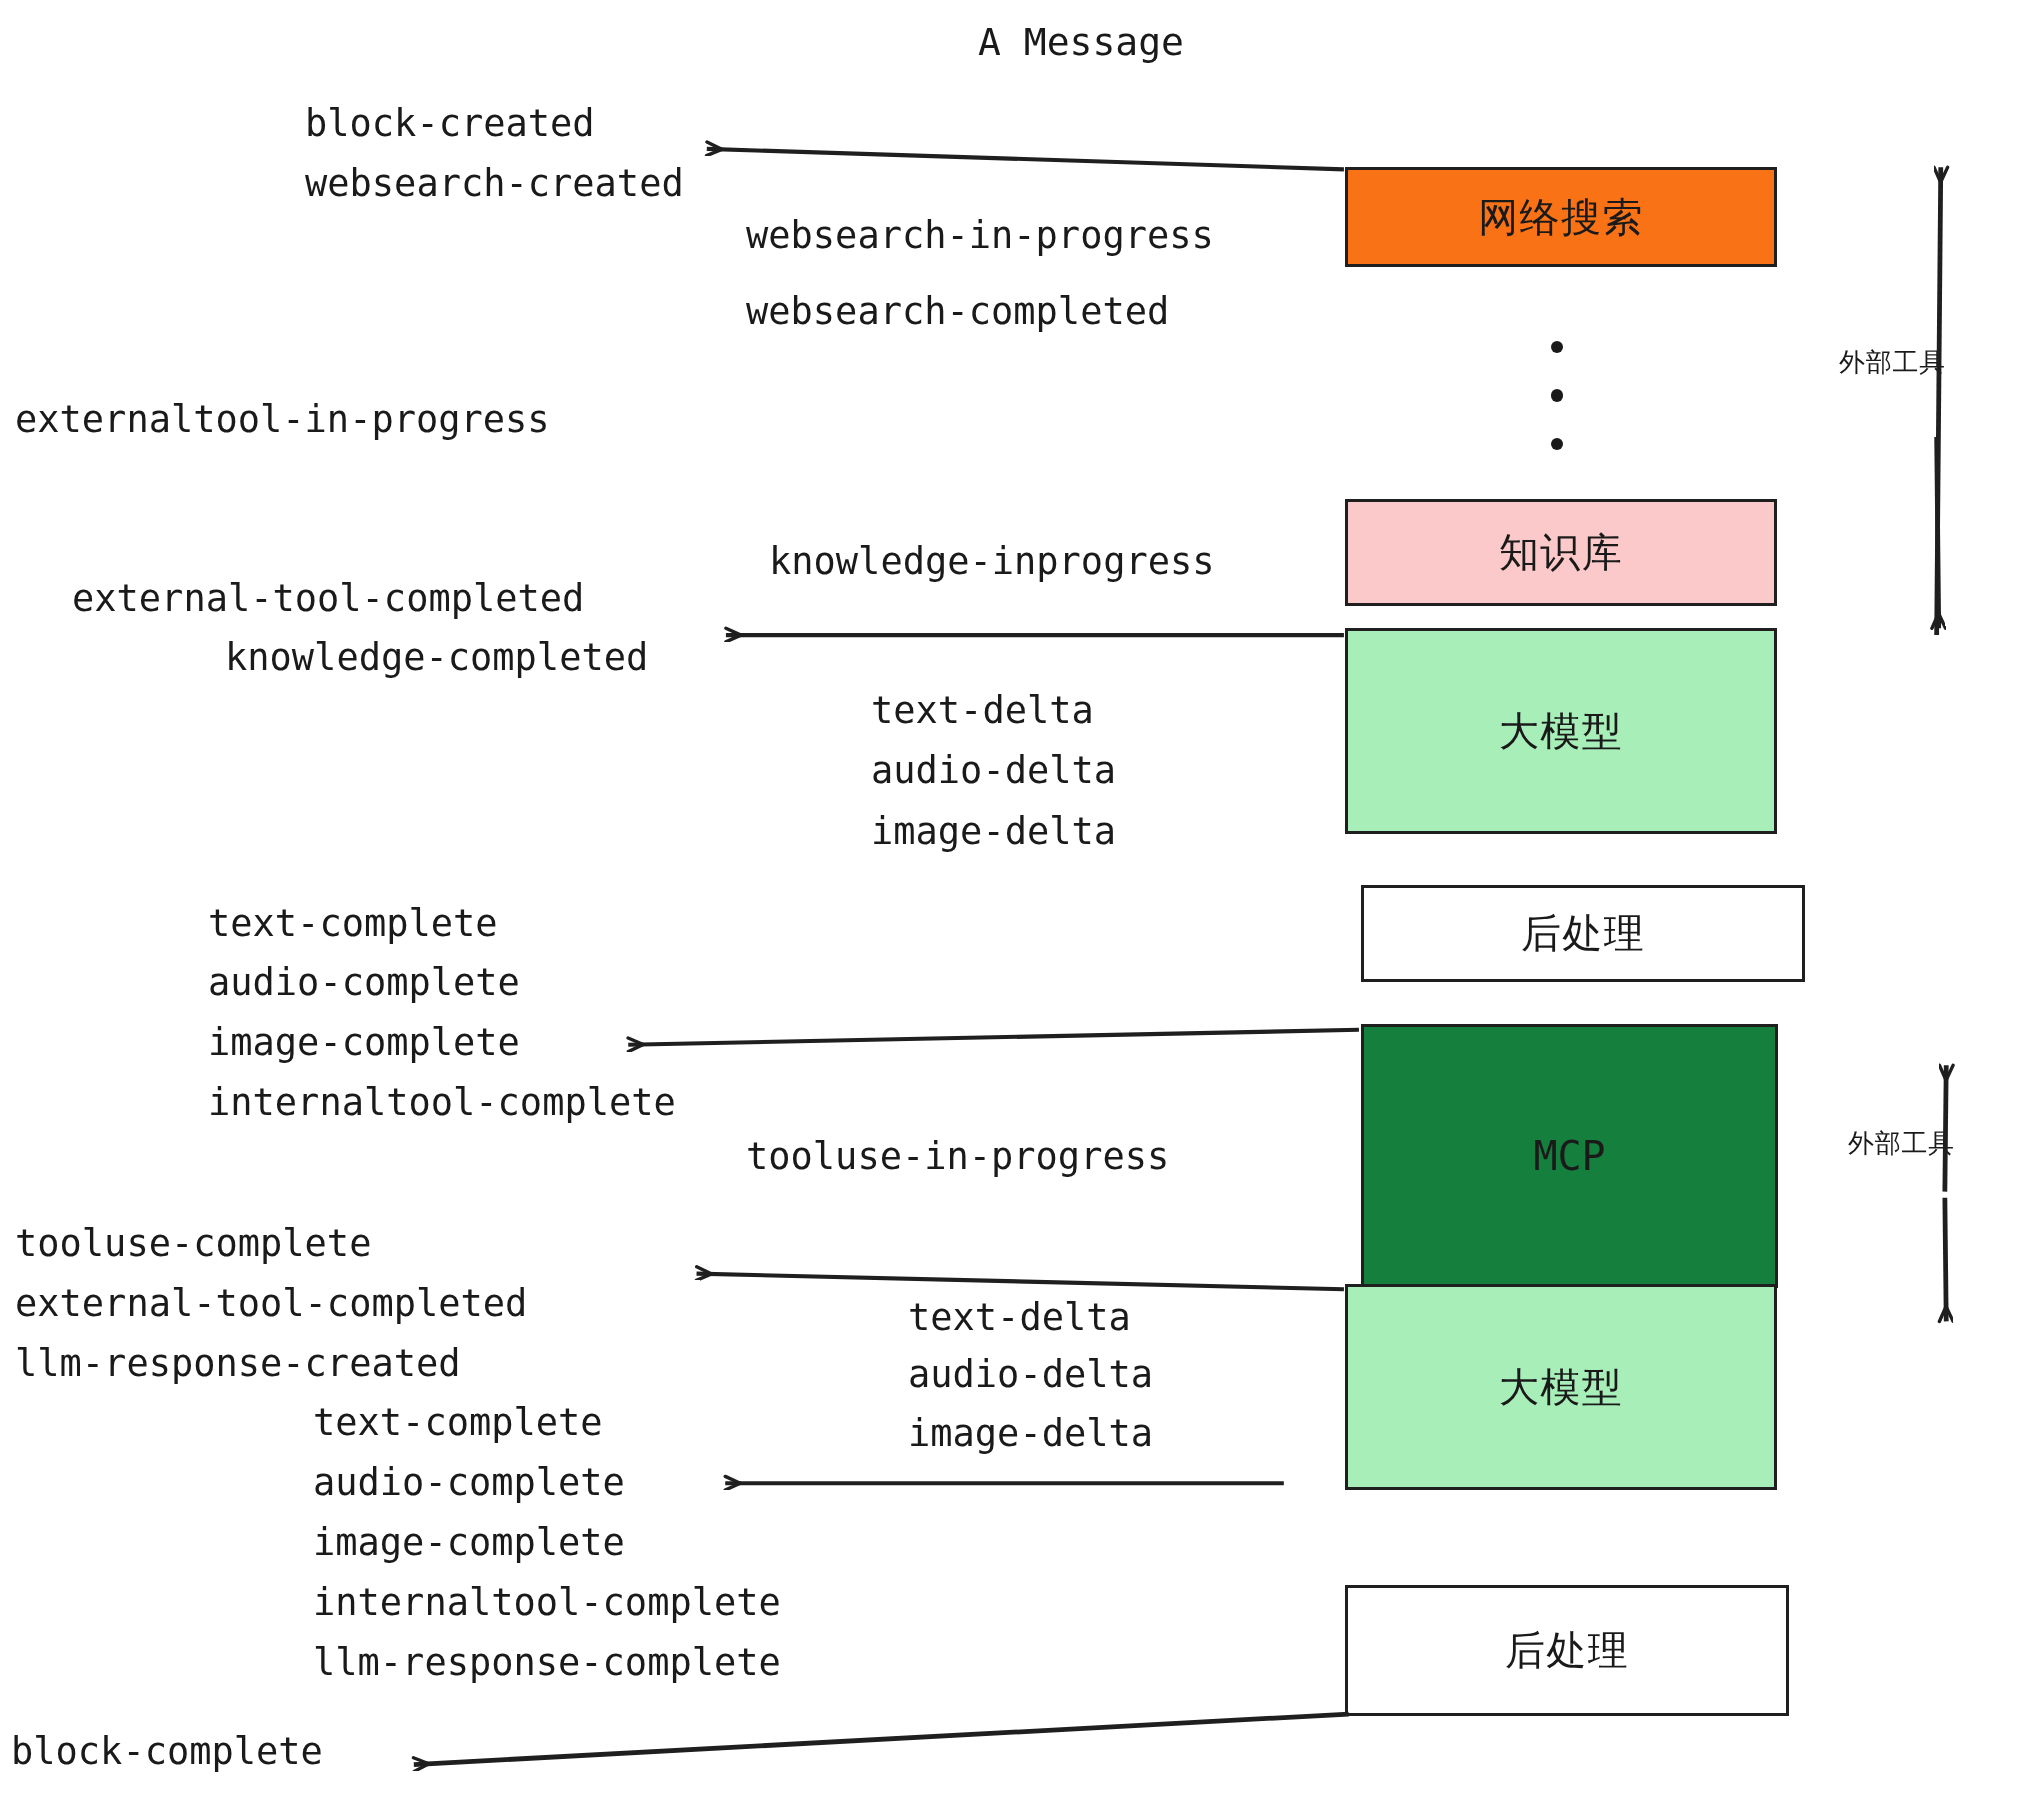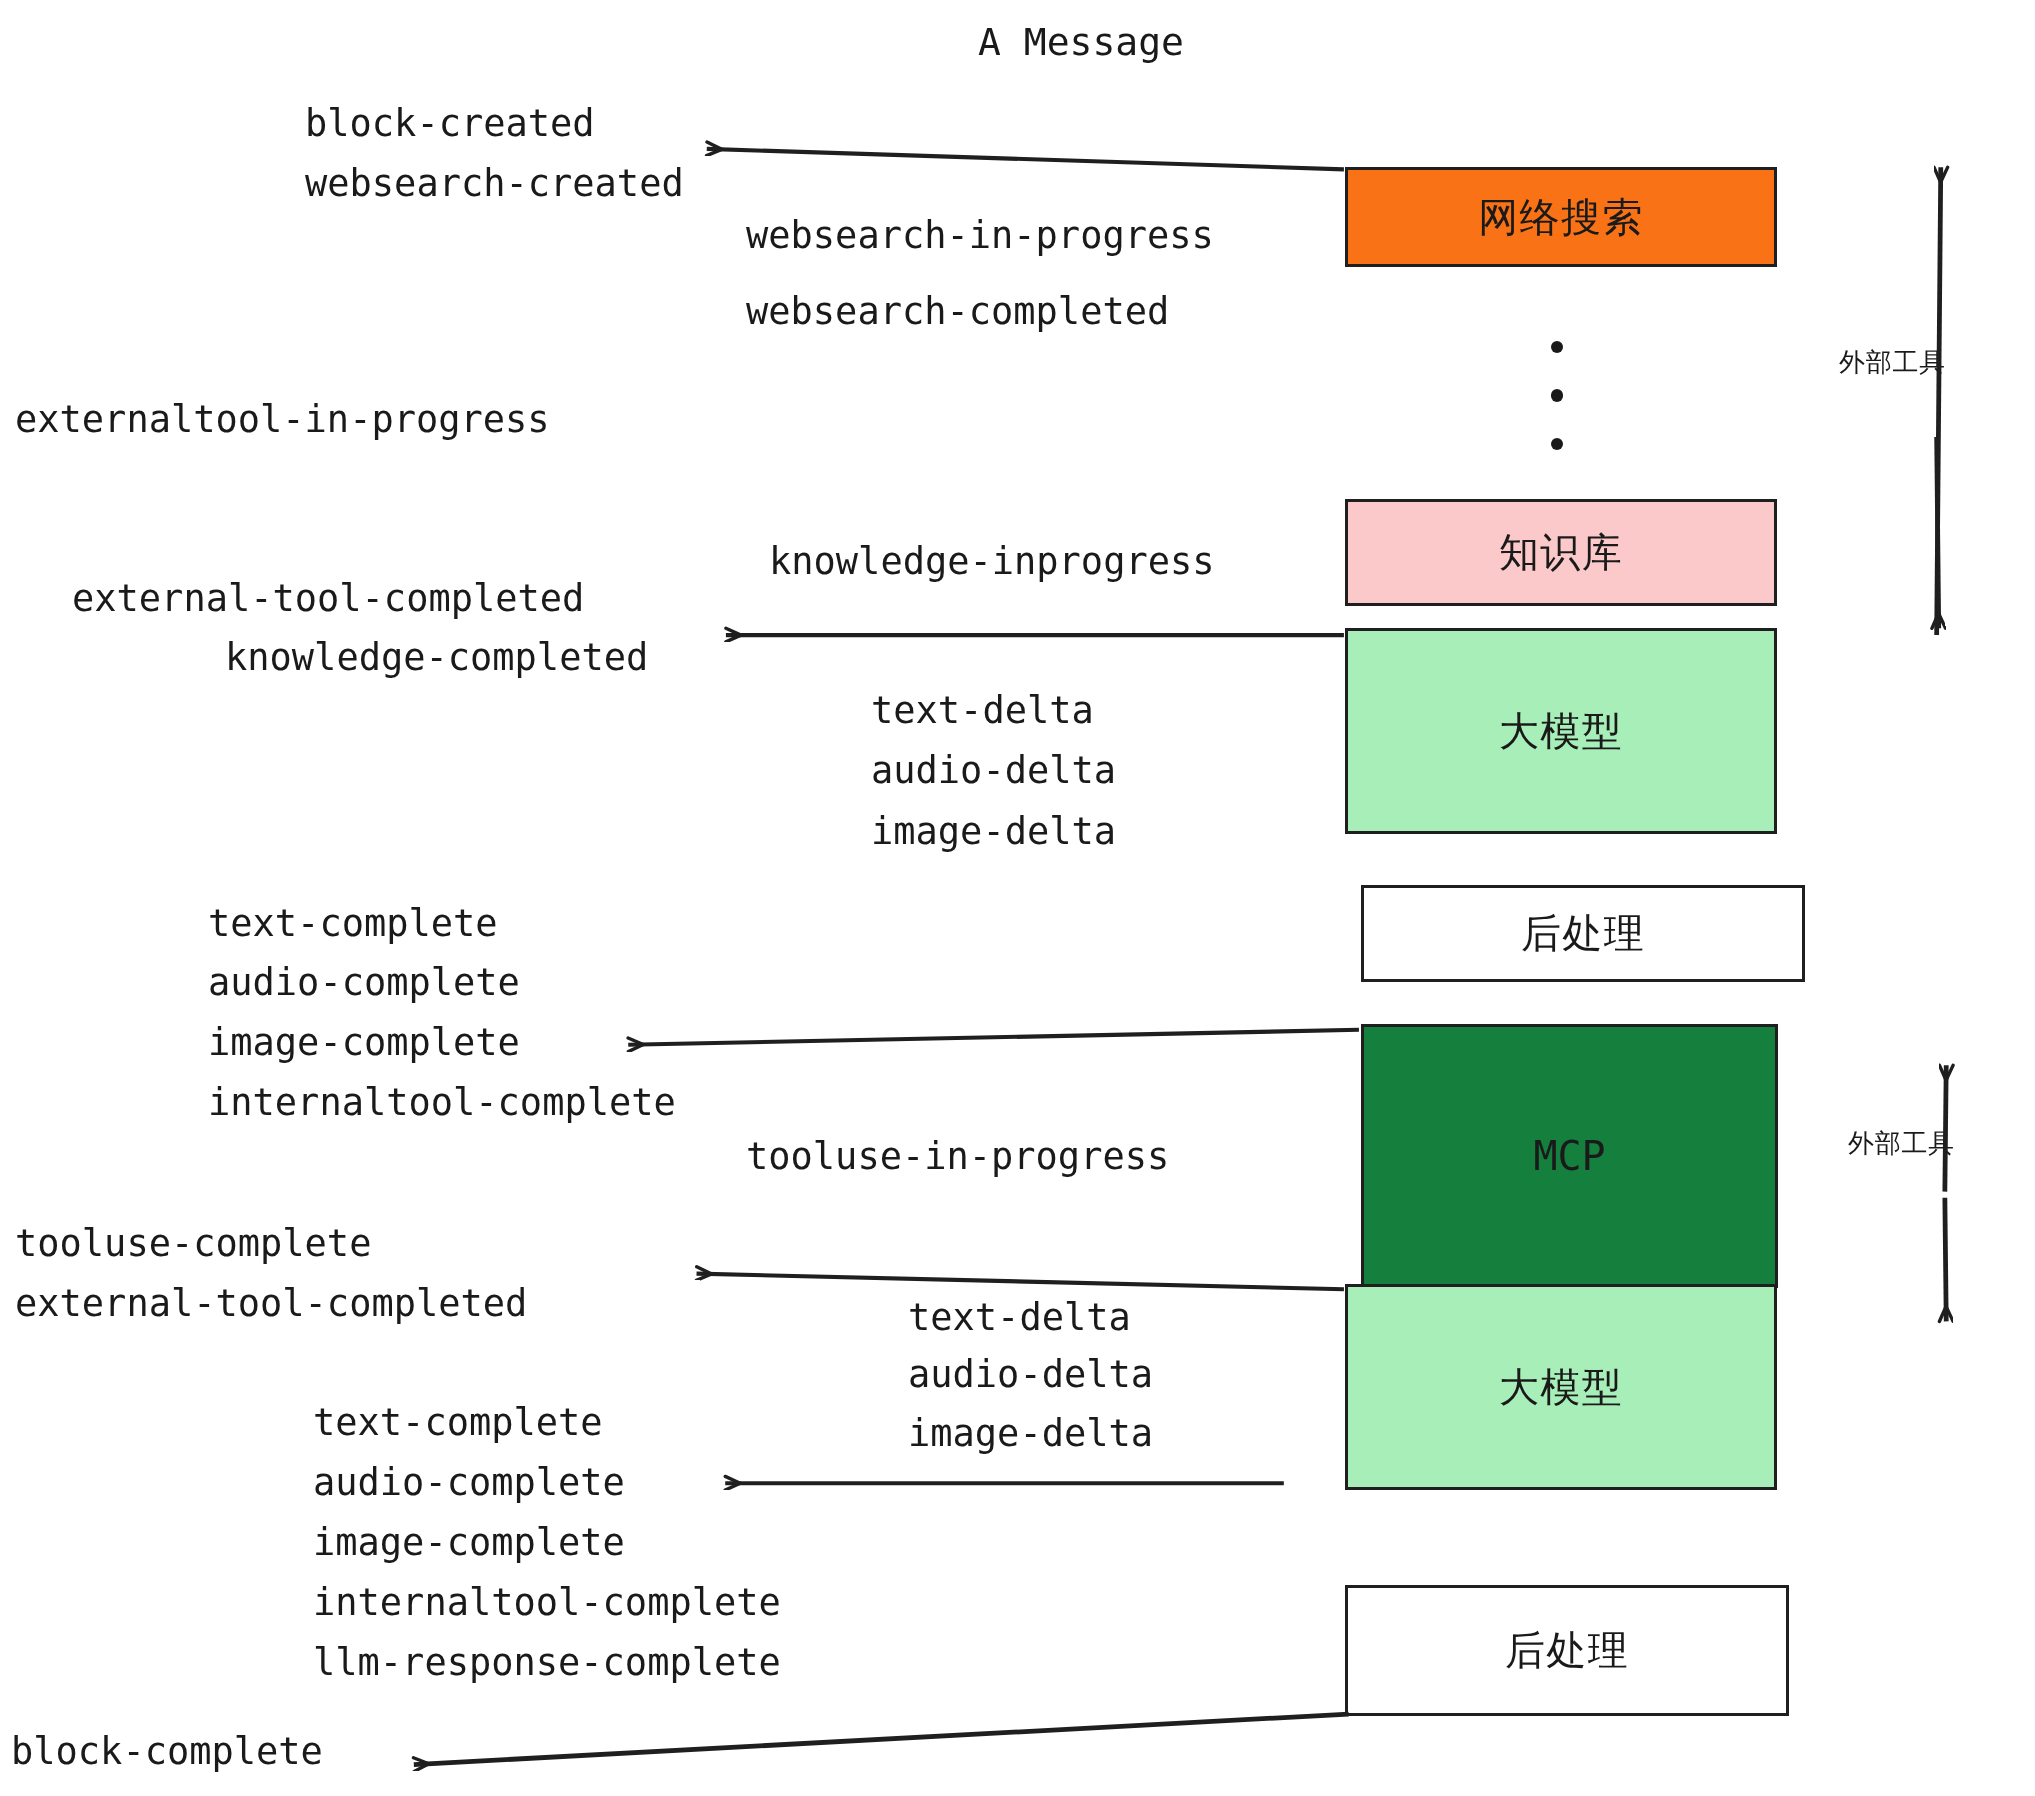--- a/index.html
+++ b/index.html
@@ -108,20 +108,21 @@
   <div class="evt" style="left:871px; top:831px;">image-delta</div>
 
   <div class="evt" style="left:208px;  top:923px;">text-complete</div>
   <div class="evt" style="left:208px;  top:982px;">audio-complete</div>
   <div class="evt" style="left:208px;  top:1042px;">image-complete</div>
   <div class="evt" style="left:208px;  top:1102px;">internaltool-complete</div>
   <div class="evt" style="left:746px; top:1156px;">tooluse-in-progress</div>
 
   <div class="evt" style="left:15px;   top:1243px;">tooluse-complete</div>
   <div class="evt" style="left:15px;   top:1303px;">external-tool-completed</div>
+  <div class="evt" style="left:15px;   top:1363px;">llm-response-created</div>
 
   <div class="evt" style="left:908px; top:1317px;">text-delta</div>
   <div class="evt" style="left:908px; top:1374px;">audio-delta</div>
   <div class="evt" style="left:908px; top:1433px;">image-delta</div>
 
   <div class="evt" style="left:313px;  top:1422px;">text-complete</div>
   <div class="evt" style="left:313px;  top:1482px;">audio-complete</div>
   <div class="evt" style="left:313px;  top:1542px;">image-complete</div>
   <div class="evt" style="left:313px;  top:1602px;">internaltool-complete</div>
   <div class="evt" style="left:313px;  top:1662px;">llm-response-complete</div>

